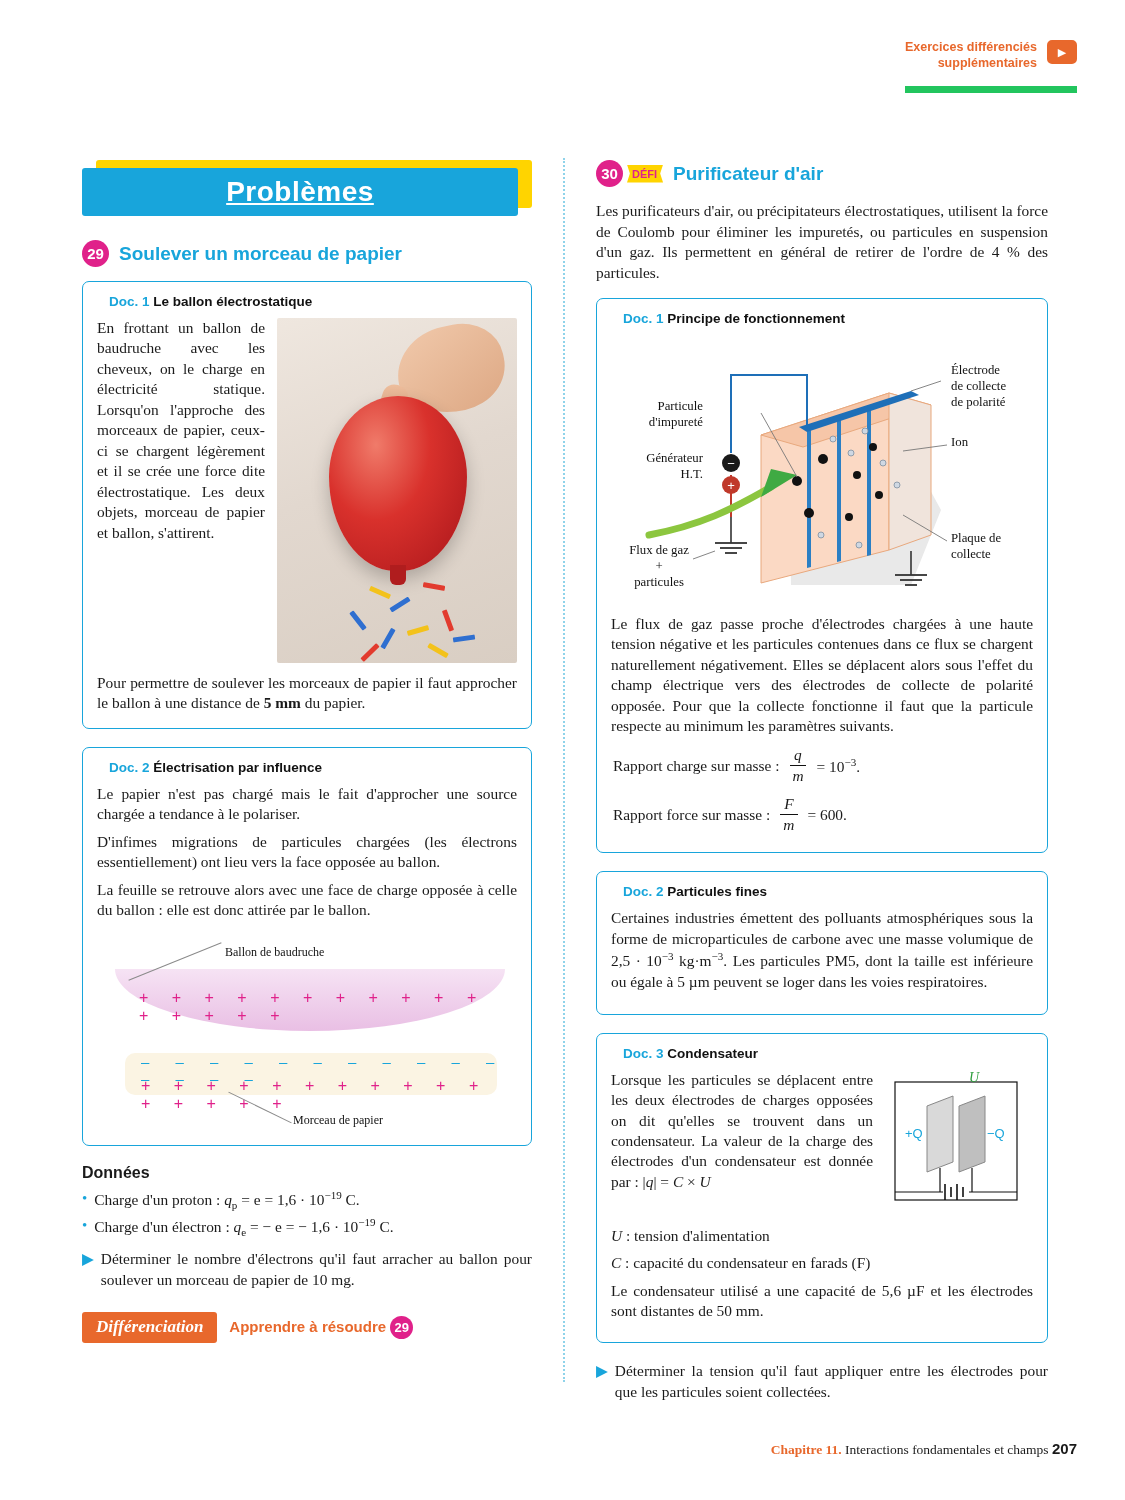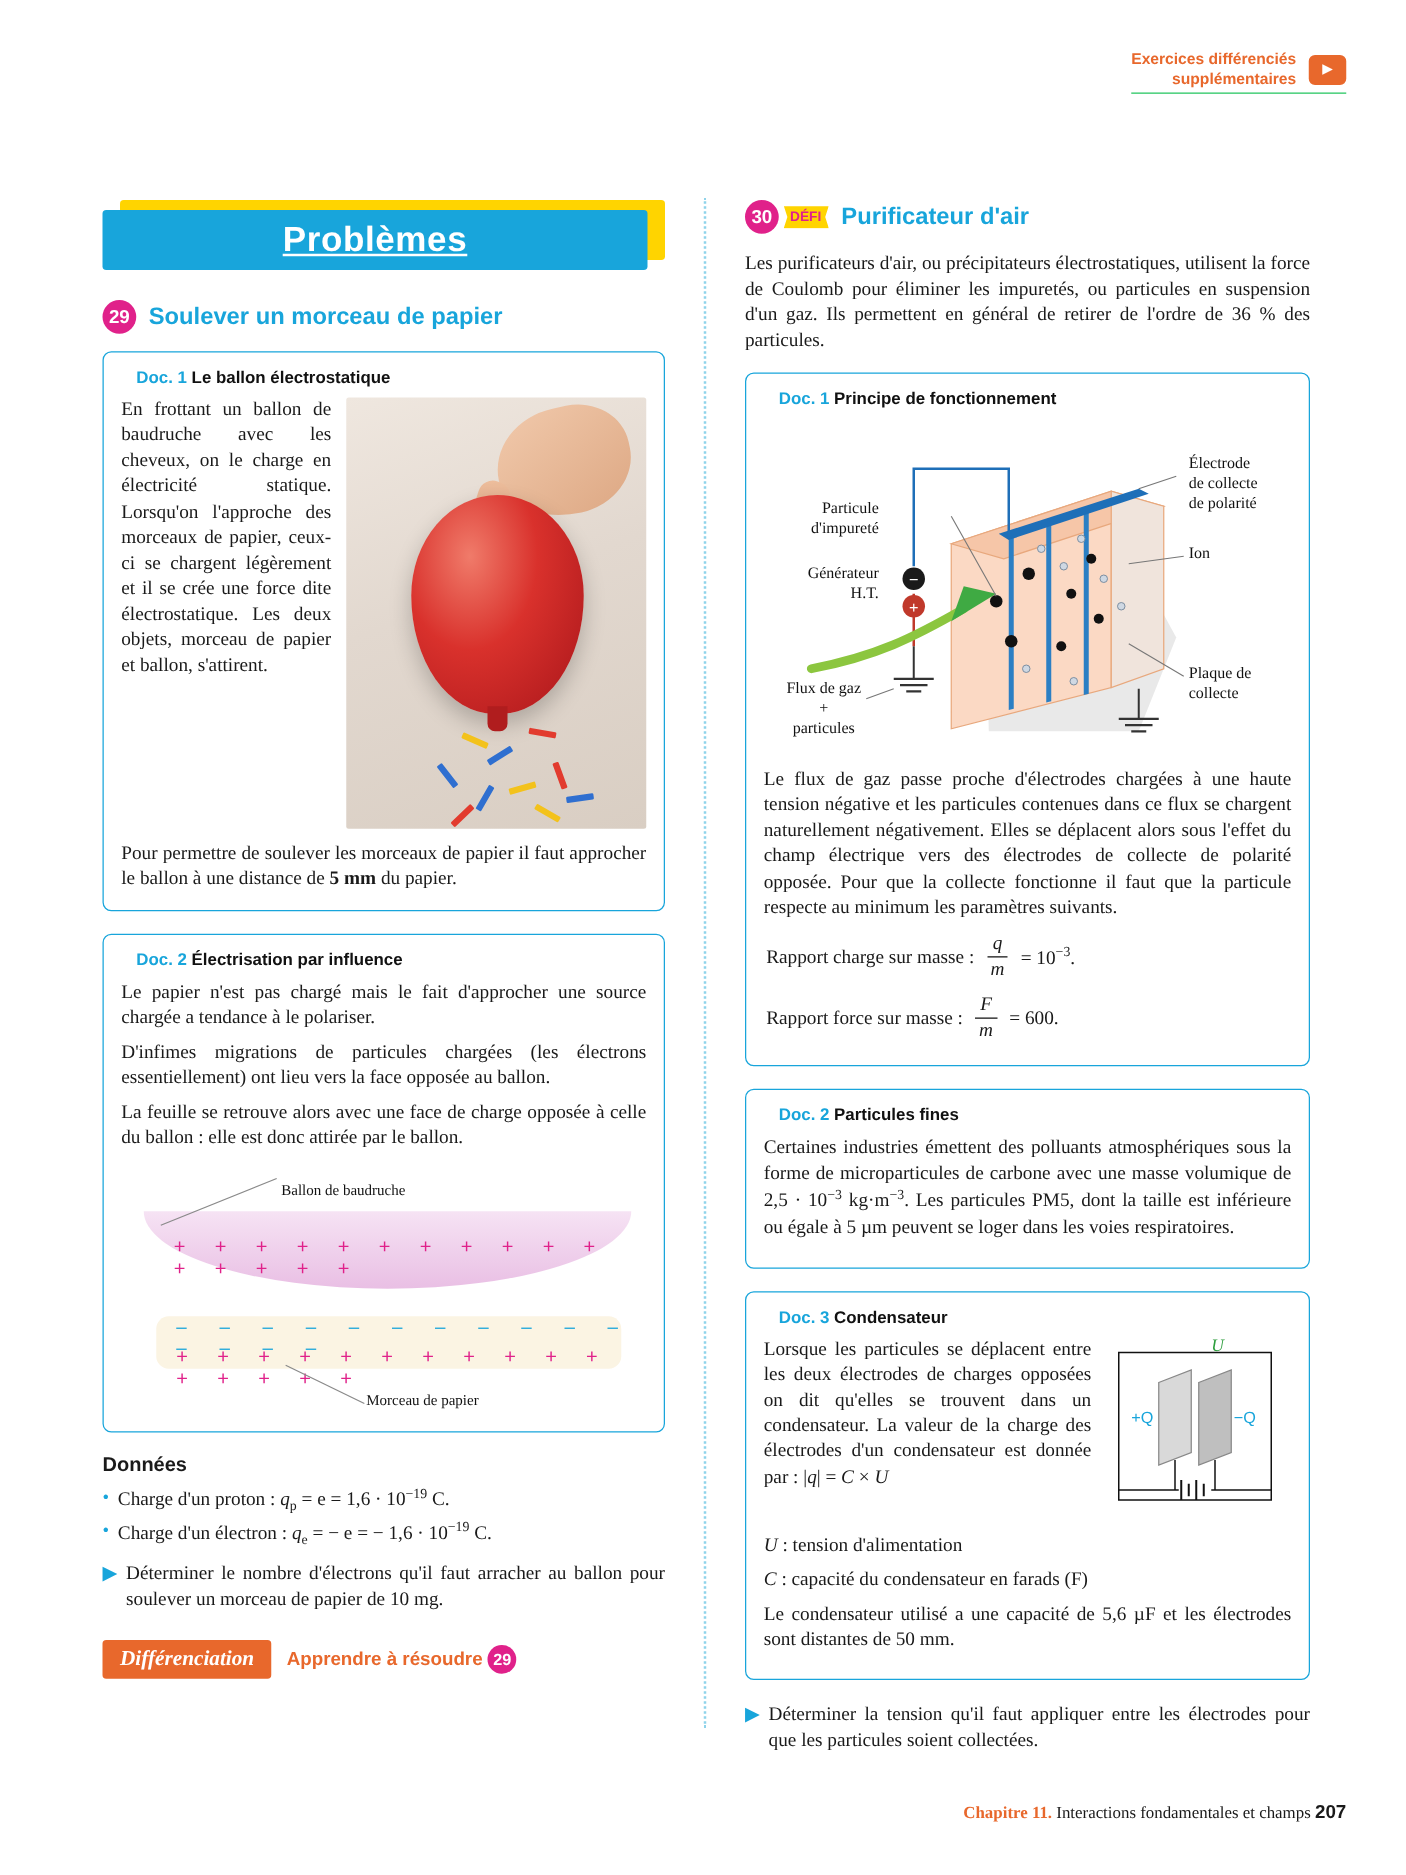--- a/index.html
+++ b/index.html
@@ -7,22 +7,22 @@
   body {
     width:1125px; height:1500px; background:#ffffff;
     font-family:"Liberation Serif", serif; color:#1a1a1a; position:relative;
     overflow:hidden;
   }
   .page { position:absolute; inset:0; }
 
   
   .hdr { position:absolute; top:40px; right:48px; display:flex; align-items:flex-start; gap:0; }
   .hdr-diff {
-    display:flex; align-items:center; gap:10px;
-    border-bottom:1px solid #22c55e; padding-bottom:3px;
+    display:flex; align-items:flex-start; gap:10px;
+    border-bottom:7px solid #22c55e; padding-bottom:15px;
   }
   .hdr-diff-txt {
     color:#e8682c; font-family:"Liberation Sans", sans-serif; font-size:12.5px;
     font-weight:700; text-align:right; line-height:1.25;
   }
   .play-badge {
     width:30px; height:24px; border:2px solid #e8682c; border-radius:5px;
     background:#e8682c; display:flex; align-items:center; justify-content:center;
   }
   .play-badge span { color:#fff; font-size:11px; line-height:1; }
@@ -311,21 +311,21 @@
   </div>
 
   <div class="col-right">
 
     <div class="ex-title">
       <div class="num-badge">30</div>
       <div class="defi">DÉFI</div>
       <div class="ex-title-txt">Purificateur d'air</div>
     </div>
 
-    <div class="intro">Les purificateurs d'air, ou précipitateurs électrostatiques, utilisent la force de Coulomb pour éliminer les impuretés, ou particules en suspension d'un gaz. Ils permettent en général de retirer de l'ordre de 36 % des particules.</div>
+    <div class="intro">Les purificateurs d'air, ou précipitateurs électrostatiques, utilisent la force de Coulomb pour éliminer les impuretés, ou particules en suspension d'un gaz. Ils permettent en général de retirer de l'ordre de 4 % des particules.</div>
 
     <div class="docbox">
       <div class="doc-head">
         <span class="dlabel">Doc. 1</span>
         <span class="dname">Principe de fonctionnement</span>
       </div>
 
       <div class="schem">
         <svg width="420" height="270" viewBox="0 0 420 270">
 

